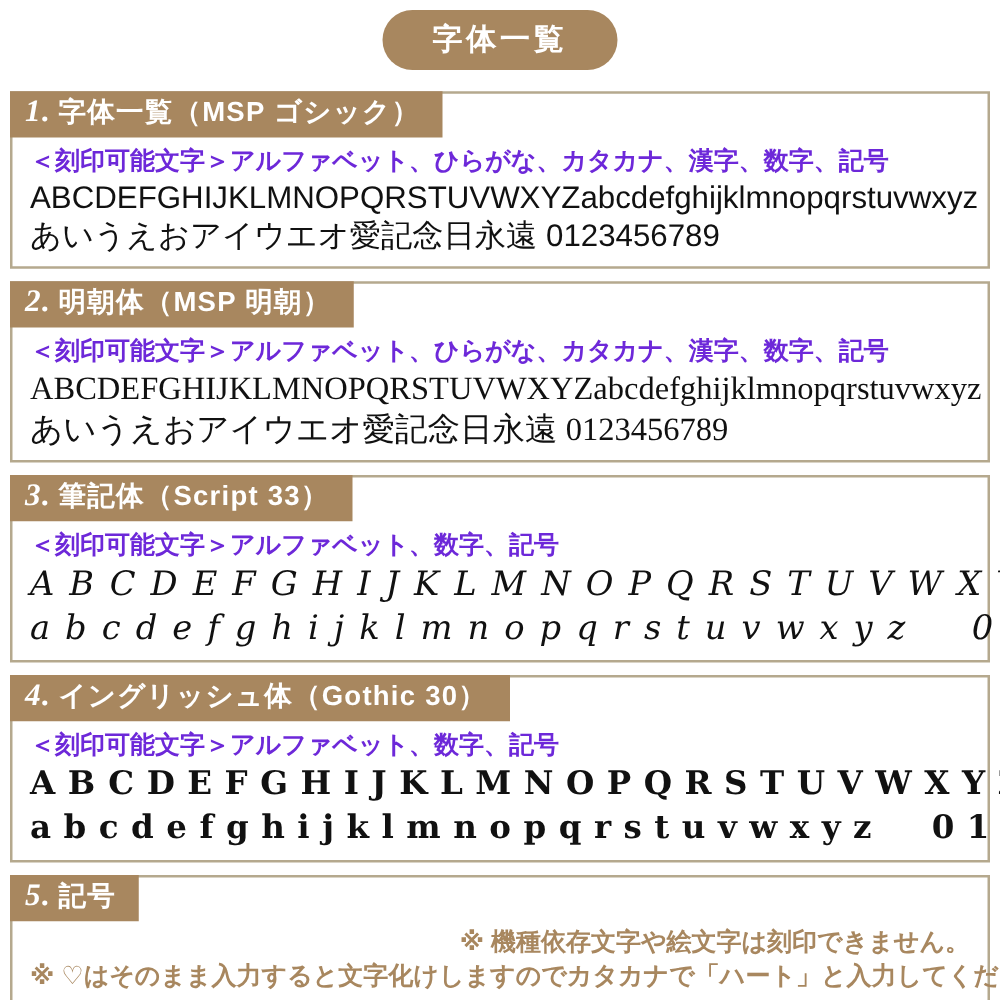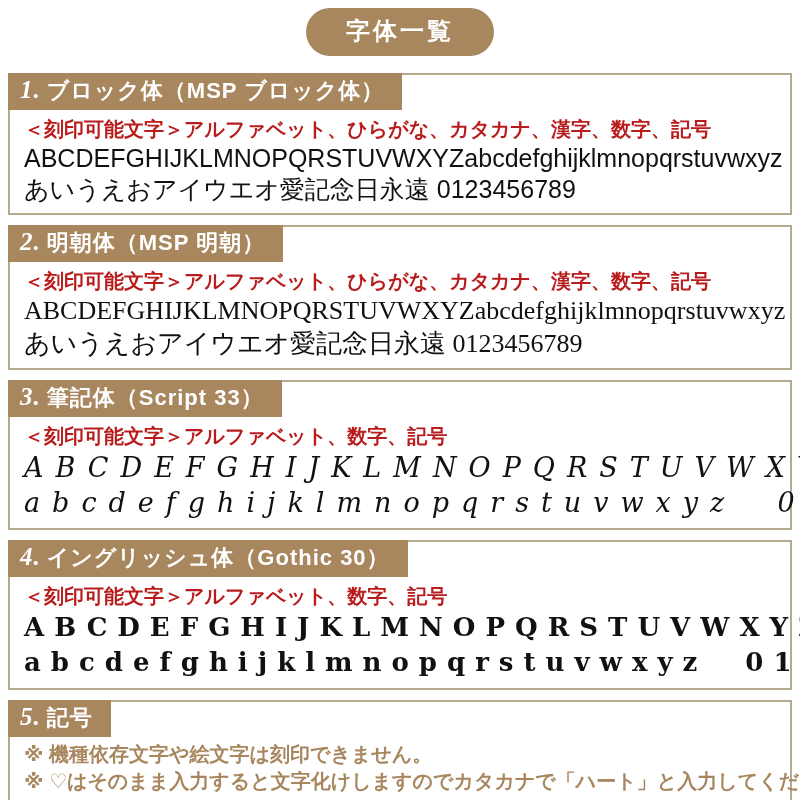--- a/index.html
+++ b/index.html
@@ -31,21 +31,21 @@
     letter-spacing:1px;
     white-space:nowrap;
   }
   .section-num{
     font-family:"Liberation Serif","DejaVu Serif",serif;
     font-style:italic;font-weight:bold;
     font-size:25px;margin-right:6px;
   }
   .section-body{padding:4px 14px 8px 14px;}
   .charset-label{
-    color:#b91c1c;font-weight:bold;
+    color:#6d28d9;font-weight:bold;
     font-size:20px;line-height:1.35;
     margin-top:2px;white-space:nowrap;
   }
   .sample{
     color:#111111;white-space:pre;line-height:1.25;
   }
   .sample.gothic{
     font-family:"Liberation Sans","DejaVu Sans",sans-serif;
     font-size:25px;letter-spacing:0px;
   }
@@ -58,31 +58,31 @@
     font-style:italic;font-size:27px;letter-spacing:12px;
     line-height:1.3;
   }
   .sample.blackletter{
     font-family:"DejaVu Serif","Liberation Serif",serif;
     font-weight:bold;font-size:26px;letter-spacing:10px;
     line-height:1.35;
   }
   .note{
     color:#a8875f;font-weight:bold;font-size:20px;
-    line-height:1.35;white-space:nowrap;
+    line-height:1.35;white-space:nowrap;text-align:right;
   }
 </style>
 </head>
 <body>
 
 <div class="title-pill">字体一覧</div>
 
 <div class="section first">
   <div class="section-bar">
-    <span class="section-num">1.</span><span>ブロック体（MSP ブロック体）</span>
+    <span class="section-num">1.</span><span>字体一覧（MSP ゴシック）</span>
   </div>
   <div class="section-body">
     <div class="charset-label">＜刻印可能文字＞アルファベット、ひらがな、カタカナ、漢字、数字、記号</div>
     <div class="sample gothic">ABCDEFGHIJKLMNOPQRSTUVWXYZabcdefghijklmnopqrstuvwxyz</div>
     <div class="sample gothic">あいうえおアイウエオ愛記念日永遠 0123456789</div>
   </div>
 </div>
 
 <div class="section">
   <div class="section-bar">

